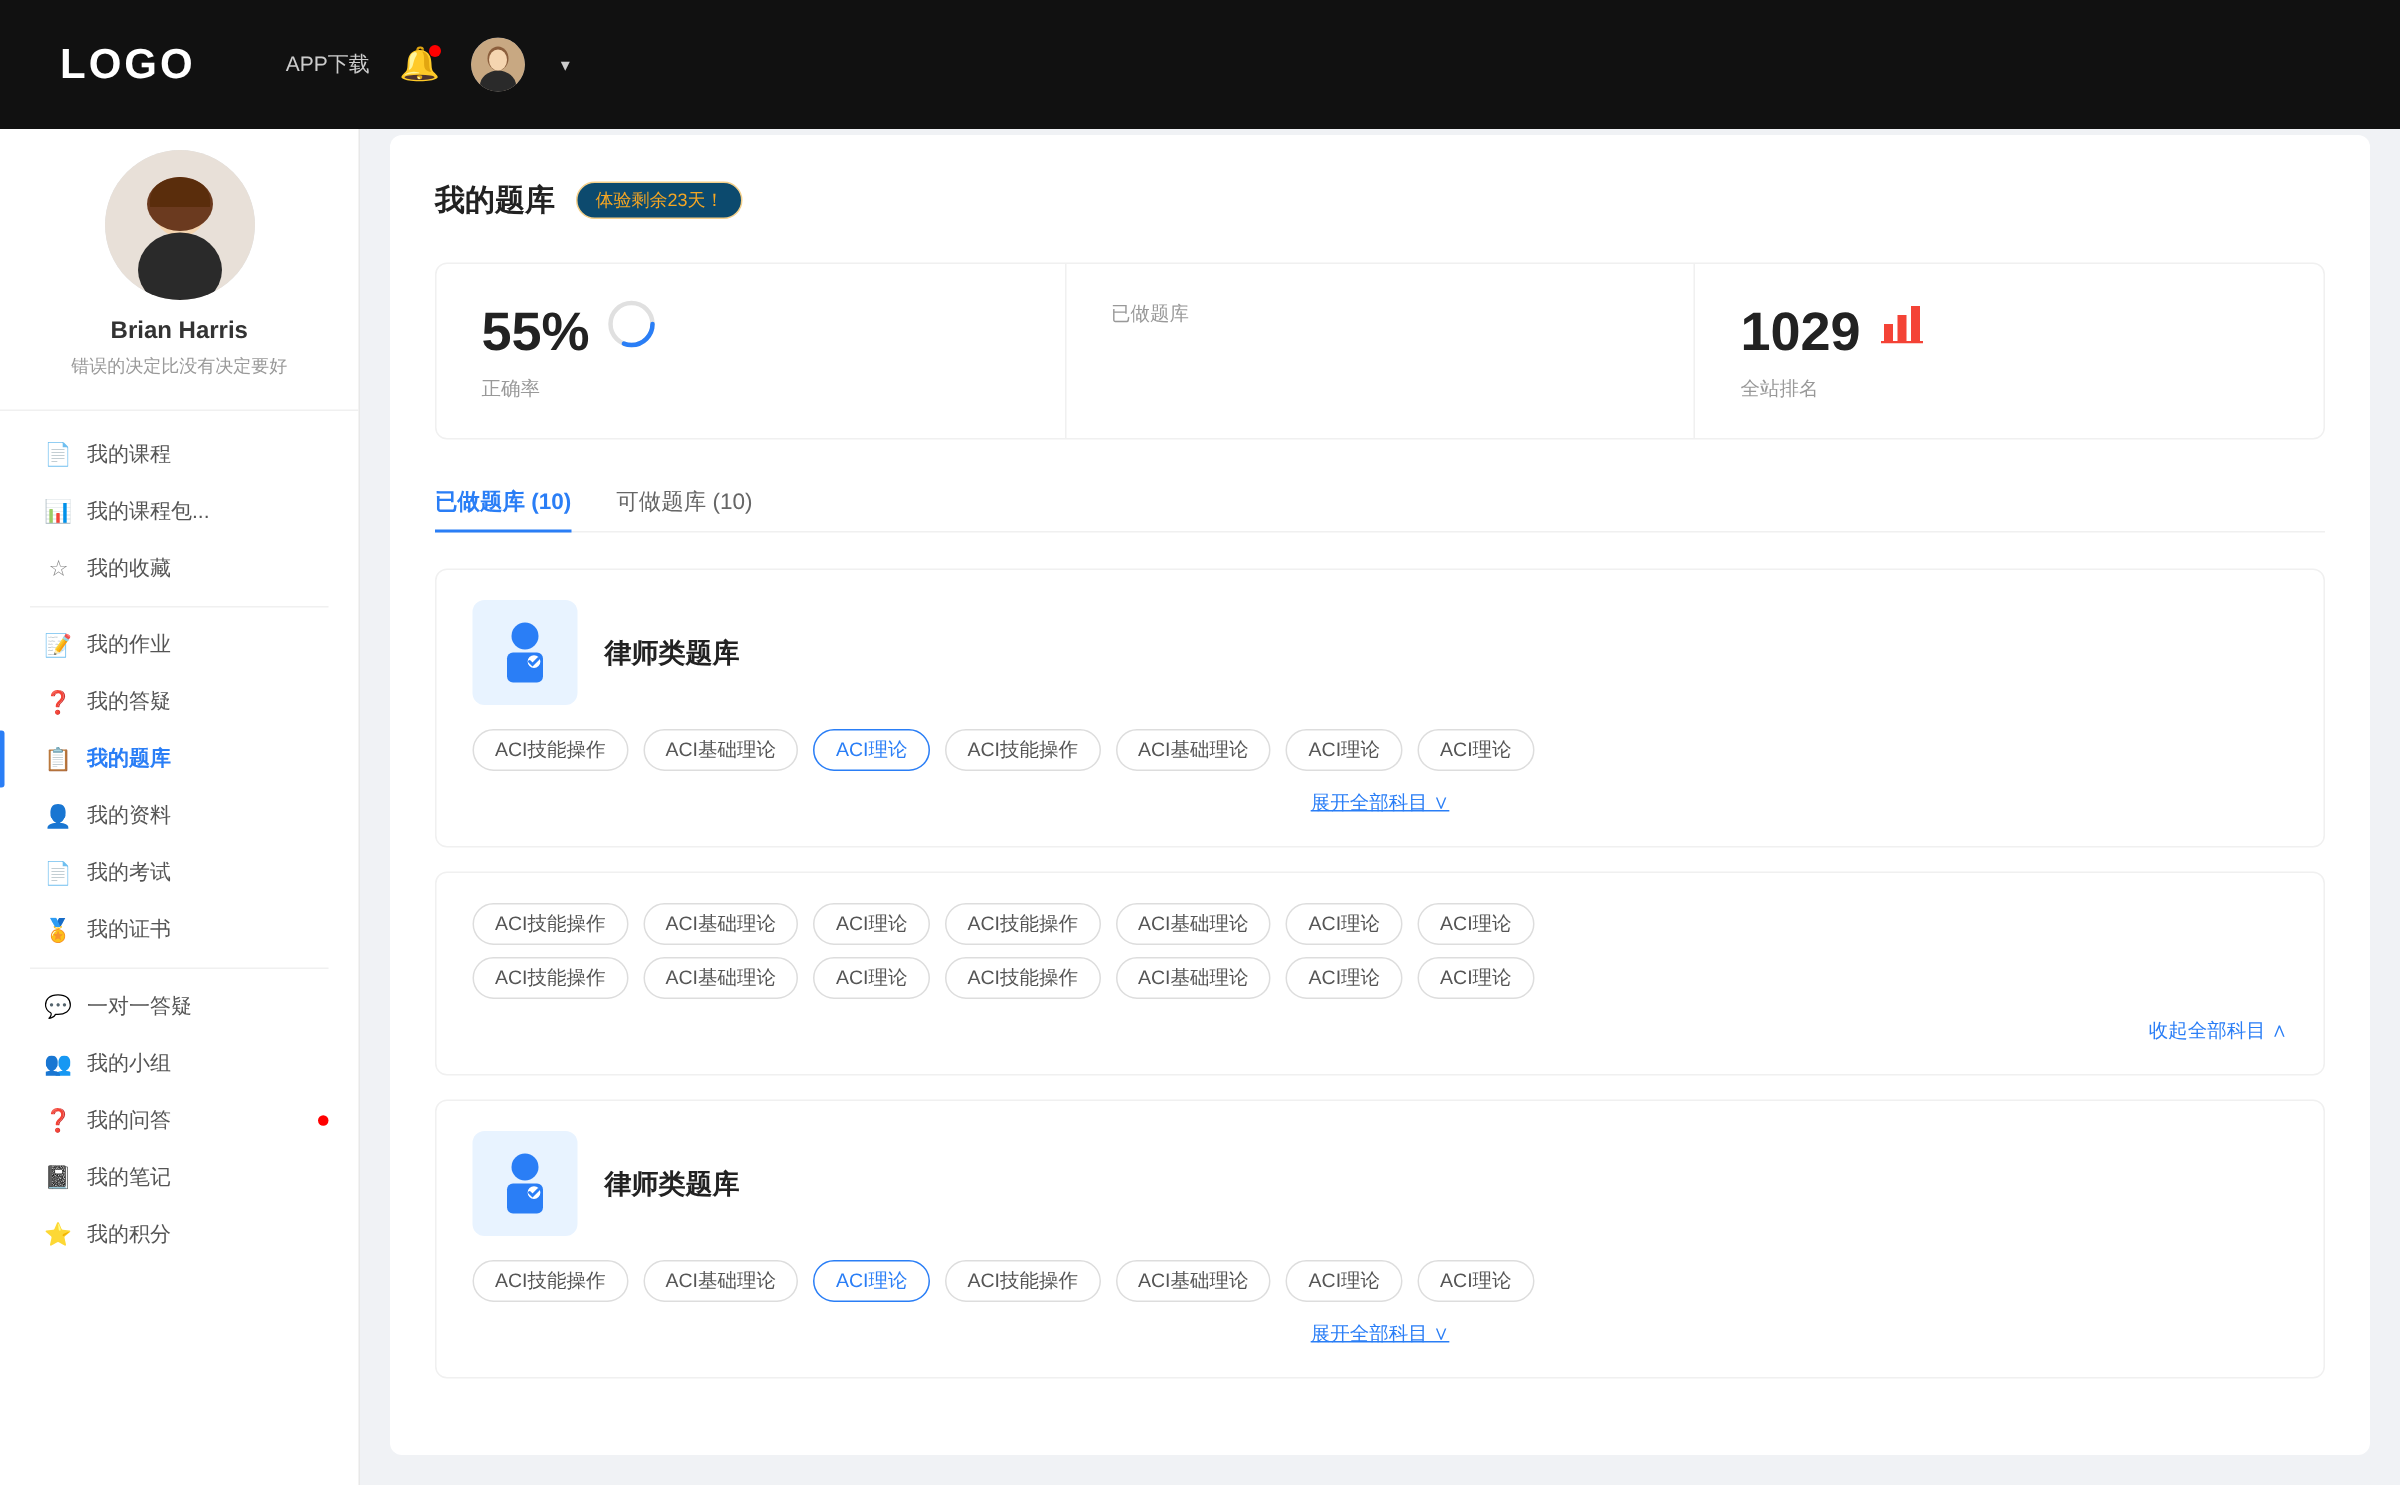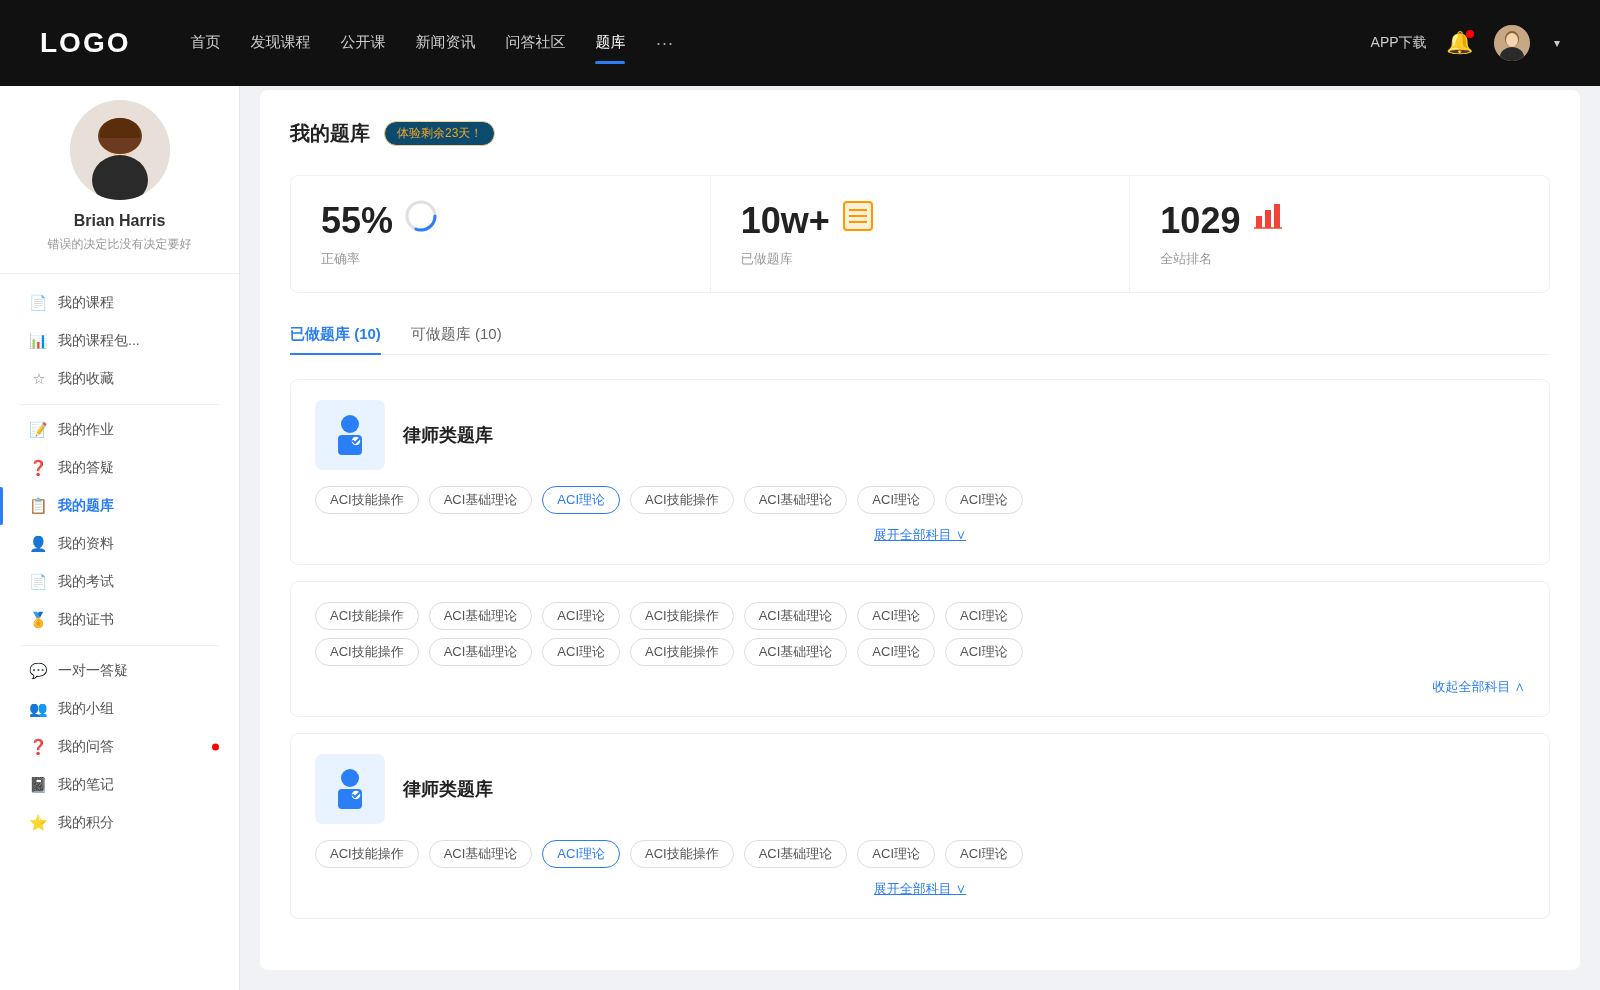--- a/index.html
+++ b/index.html
@@ -323,29 +323,20 @@
       width: 32px; height: 32px;
     }
 
     
   </style>
 </head>
 <body>
 
 <nav class="navbar">
   <div class="nav-logo">LOGO</div>
-  <div class="nav-links">
-    <span class="nav-link">首页</span>
-    <span class="nav-link">发现课程</span>
-    <span class="nav-link">公开课</span>
-    <span class="nav-link">新闻资讯</span>
-    <span class="nav-link">问答社区</span>
-    <span class="nav-link active">题库</span>
-    <span class="nav-link more">···</span>
-  </div>
   <div class="nav-right">
     <span class="nav-app-btn">APP下载</span>
     <div class="nav-bell">
       <span class="nav-bell-icon">🔔</span>
       <span class="nav-bell-dot"></span>
     </div>
     <div class="nav-avatar">
       <svg viewBox="0 0 36 36" xmlns="http://www.w3.org/2000/svg">
         <circle cx="18" cy="18" r="18" fill="#c8a882"></circle>
         <ellipse cx="18" cy="14" rx="7" ry="8" fill="#8b5e3c"></ellipse>
@@ -452,30 +443,20 @@
           <svg class="pie-icon" viewBox="0 0 32 32">
             <circle cx="16" cy="16" r="14" fill="none" stroke="#e0e0e0" stroke-width="3"></circle>
             <circle cx="16" cy="16" r="14" fill="none" stroke="#2a7ef6" stroke-width="3" stroke-dasharray="49 88" stroke-dashoffset="22" stroke-linecap="round"></circle>
           </svg>
         </div>
         <div class="stat-label">正确率</div>
       </div>
 
 
       <div class="stat-card">
-        <div class="stat-top">
-          <span class="stat-value">10w+</span>
-          <svg width="32" height="32" viewBox="0 0 32 32">
-            <rect x="2" y="2" width="28" height="28" rx="3" fill="#ff9800" opacity="0.15"></rect>
-            <rect x="2" y="2" width="28" height="28" rx="3" fill="none" stroke="#ff9800" stroke-width="2"></rect>
-            <line x1="7" y1="10" x2="25" y2="10" stroke="#ff9800" stroke-width="2"></line>
-            <line x1="7" y1="16" x2="25" y2="16" stroke="#ff9800" stroke-width="2"></line>
-            <line x1="7" y1="22" x2="25" y2="22" stroke="#ff9800" stroke-width="2"></line>
-          </svg>
-        </div>
         <div class="stat-label">已做题库</div>
       </div>
 
       <div class="stat-card">
         <div class="stat-top">
           <span class="stat-value">1029</span>
           <svg width="32" height="32" viewBox="0 0 32 32">
             <rect x="4" y="16" width="6" height="12" fill="#f44336"></rect>
             <rect x="13" y="10" width="6" height="18" fill="#f44336"></rect>
             <rect x="22" y="4" width="6" height="24" fill="#f44336"></rect>

